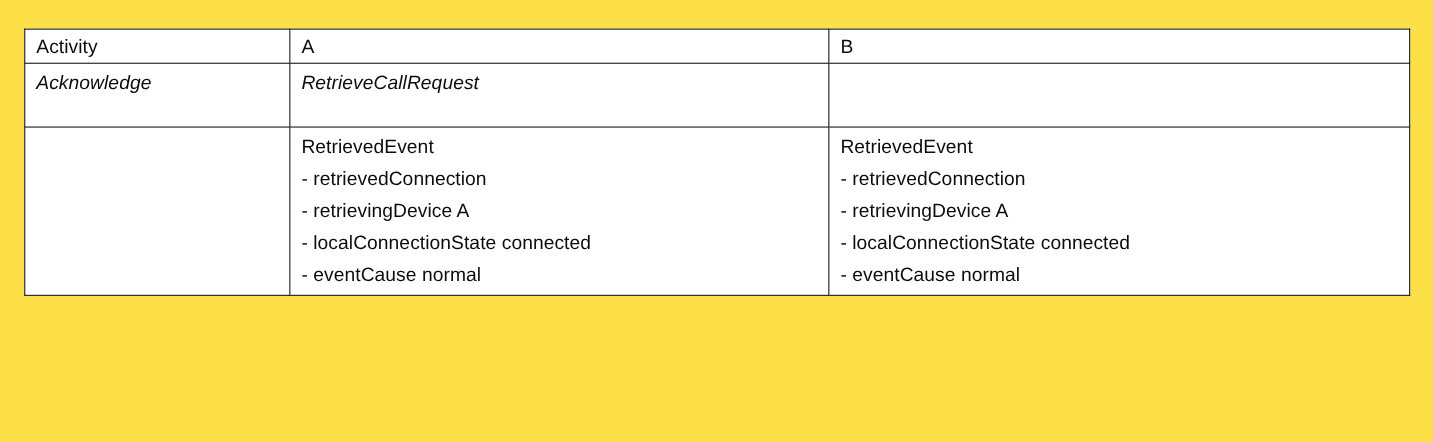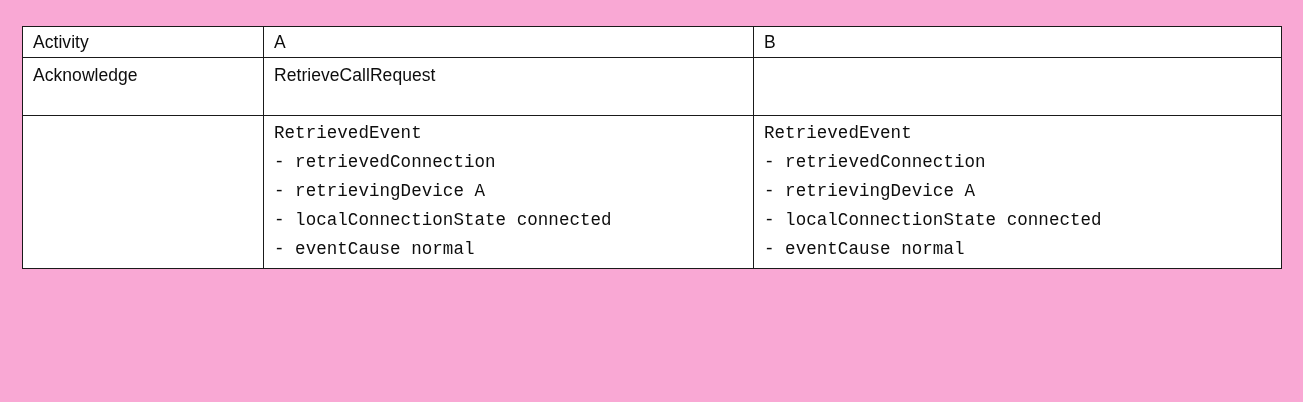--- a/index.html
+++ b/index.html
@@ -12,21 +12,21 @@
     height: 402px;
     font-family: "Liberation Sans", sans-serif;
     color: #000000;
     overflow: hidden;
   }
 
   .sheet {
     position: relative;
     width: 1303px;
     height: 402px;
-    background: #f9a8d4;
+    background: #fde047;
   }
 
   table.grid {
     position: absolute;
     left: 22px;
     top: 26px;
     width: 1259px;
     border-collapse: collapse;
     table-layout: fixed;
     background: #ffffff;
@@ -50,22 +50,22 @@
   tr.row-header td {
     height: 23px;
     padding-top: 2px;
     padding-bottom: 2px;
   }
   tr.row-header td .cell-line {
     line-height: 26px;
   }
 
   tr.row-1 td { height: 111px; }
-  tr.row-2 td { height: 50px; }
-  tr.row-3 td { height: 144px; font-family: Liberation Mono, monospace; }
+  tr.row-2 td { height: 50px; font-style: italic; }
+  tr.row-3 td { height: 144px; }
 
   .cell-line {
     display: block;
     white-space: pre;
   }
 </style>
 </head>
 <body>
 
 <div class="sheet">

